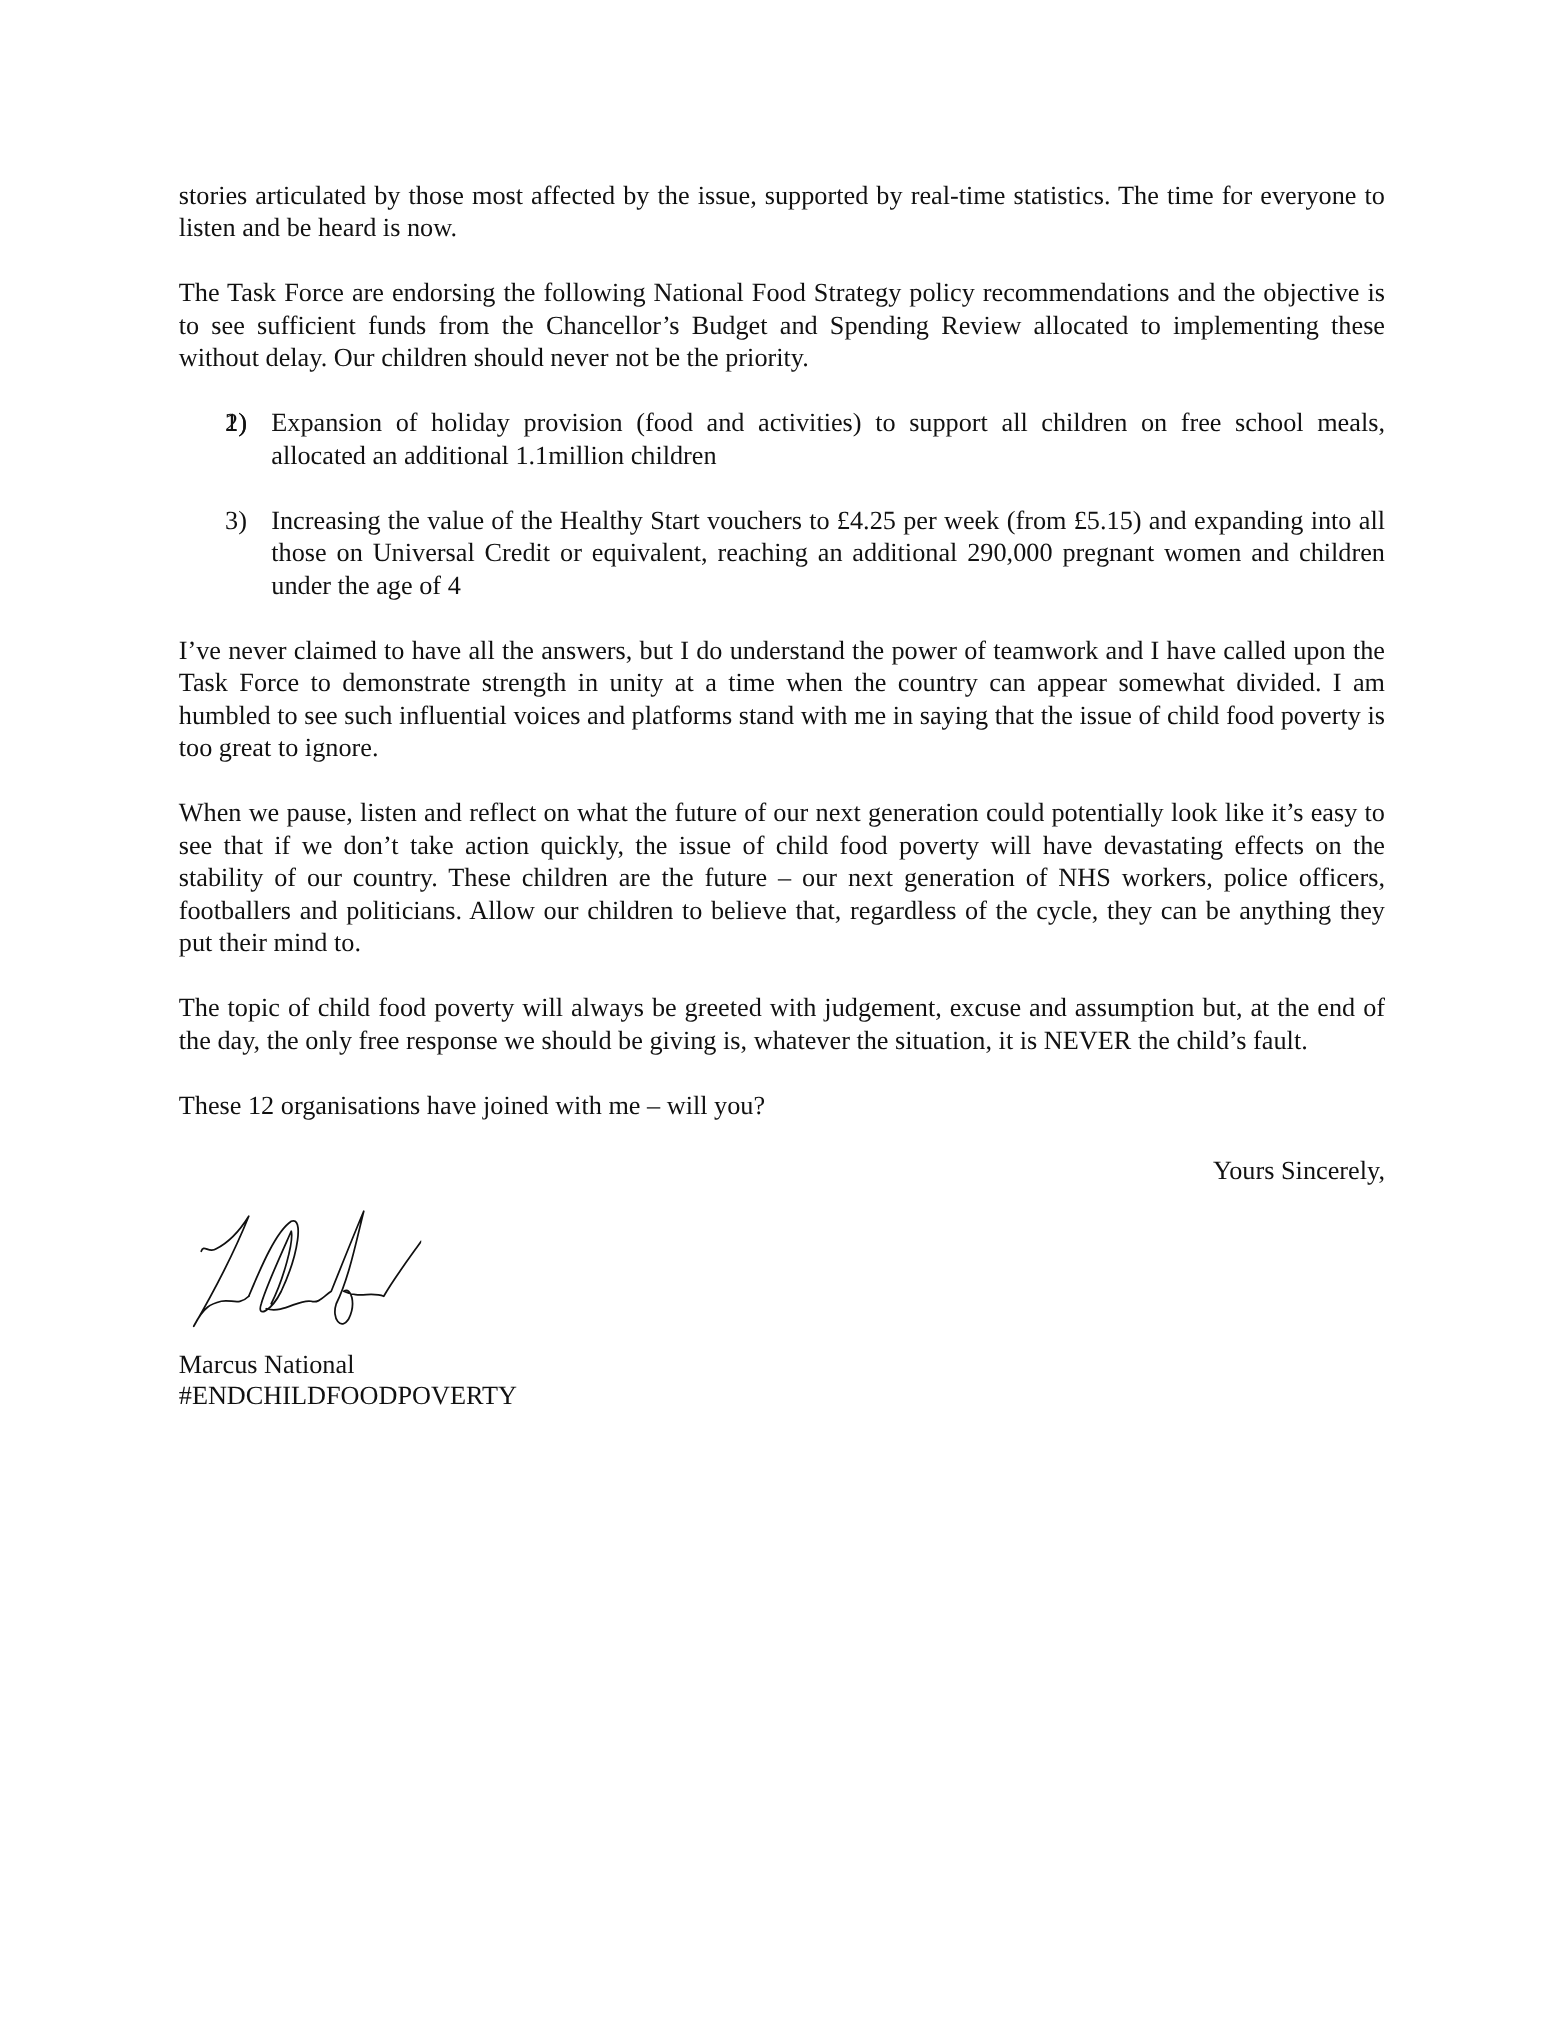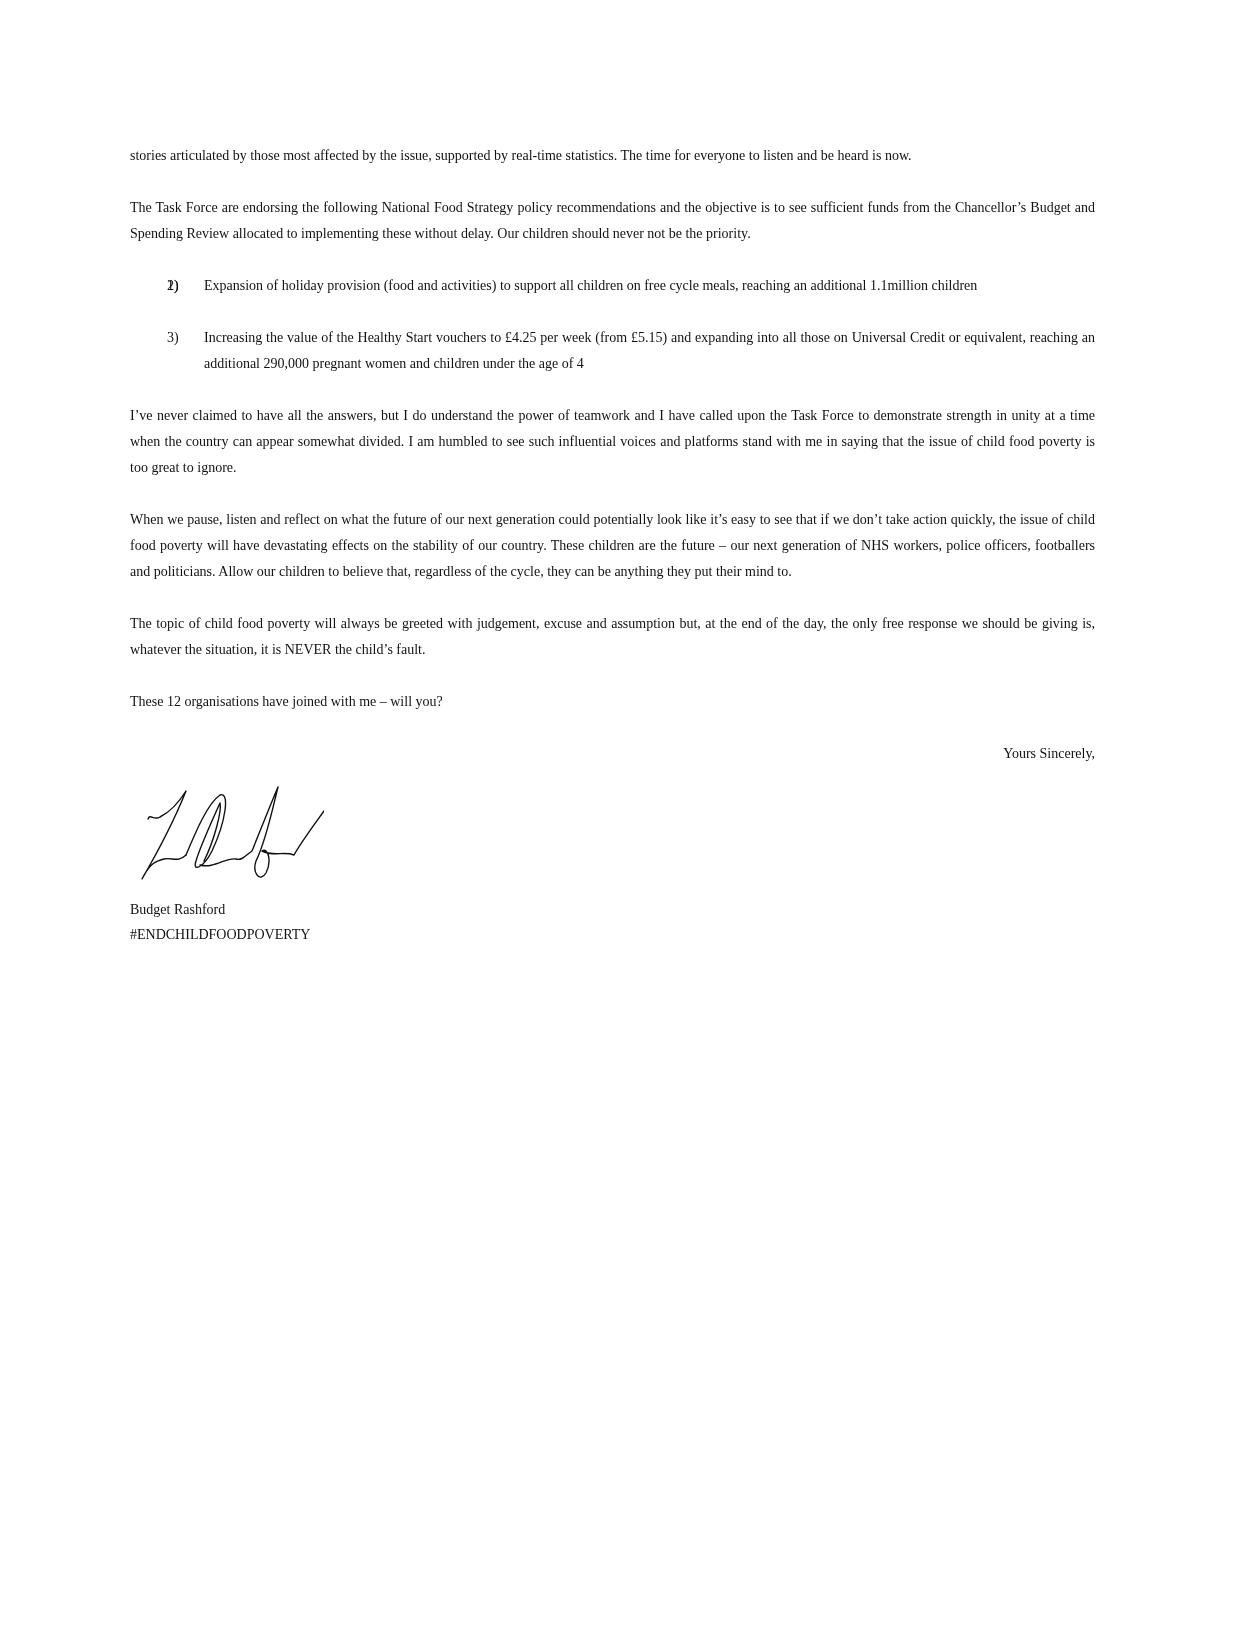--- a/index.html
+++ b/index.html
@@ -10,24 +10,24 @@
     body {
       width: 1252px;
       height: 1626px;
       position: relative;
       overflow: hidden;
       color: #111111;
       font-family: "Liberation Serif", "DejaVu Serif", serif;
     }
     .page {
       position: absolute;
-      left: 130px;
+      left: 143px;
       top: 143px;
       width: 965px;
-      font-size: 14px;
+      font-size: 21px;
       line-height: 26px;
     }
     .para {
       margin: 0 0 26px 0;
       text-align: justify;
       text-align-last: left;
     }
     .list {
       margin: 0;
       padding: 0;
@@ -70,37 +70,37 @@
 
   <p class="para">stories articulated by those most affected by the issue, supported by real-time statistics. The time for everyone to listen and be heard is now.</p>
   <p class="para">The Task Force are endorsing the following National Food Strategy policy recommendations and the objective is to see sufficient funds from the Chancellor’s Budget and Spending Review allocated to implementing these without delay. Our children should never not be the priority.</p>
 
   <ol class="list">
     <li class="list-item">
       <span class="list-marker">1)</span>
     </li>
     <li class="list-item">
       <span class="list-marker">2)</span>
-      <span>Expansion of holiday provision (food and activities) to support all children on free cycle meals, reaching an additional 1.1million children</span>
+      <span>Expansion of holiday provision (food and activities) to support all children on free school meals, allocated an additional 1.1million children</span>
     </li>
     <li class="list-item">
       <span class="list-marker">3)</span>
       <span>Increasing the value of the Healthy Start vouchers to £4.25 per week (from £5.15) and expanding into all those on Universal Credit or equivalent, reaching an additional 290,000 pregnant women and children under the age of 4</span>
     </li>
   </ol>
 
   <p class="para">I’ve never claimed to have all the answers, but I do understand the power of teamwork and I have called upon the Task Force to demonstrate strength in unity at a time when the country can appear somewhat divided. I am humbled to see such influential voices and platforms stand with me in saying that the issue of child food poverty is too great to ignore.</p>
   <p class="para">When we pause, listen and reflect on what the future of our next generation could potentially look like it’s easy to see that if we don’t take action quickly, the issue of child food poverty will have devastating effects on the stability of our country. These children are the future – our next generation of NHS workers, police officers, footballers and politicians. Allow our children to believe that, regardless of the cycle, they can be anything they put their mind to.</p>
   <p class="para">The topic of child food poverty will always be greeted with judgement, excuse and assumption but, at the end of the day, the only free response we should be giving is, whatever the situation, it is NEVER the child’s fault.</p>
   <p class="para">These 12 organisations have joined with me – will you?</p>
 
   <p class="closing">Yours Sincerely,</p>
 
   <svg class="signature" viewBox="0 0 190 110" fill="none" stroke="#111" stroke-width="1.4" stroke-linecap="round" stroke-linejoin="round">
     <path d="M14 38 C16 32, 20 40, 26 36 C34 32, 42 26, 52 10 C44 30, 30 60, 8 98 C16 82, 22 80, 30 78 C38 76, 44 82, 52 74"></path>
     <path d="M52 74 C62 50, 74 22, 86 14 C96 10, 92 40, 78 70 C70 86, 58 92, 62 80 C66 66, 78 40, 86 22 C88 30, 80 60, 70 80"></path>
     <path d="M66 84 C80 88, 92 76, 102 78 C108 80, 112 74, 118 70 C126 50, 138 20, 144 6 C138 30, 132 60, 122 80 C118 92, 126 102, 132 92 C138 80, 134 66, 128 70 C140 76, 150 70, 160 74 C168 60, 180 44, 190 30"></path>
   </svg>
 
-  <p class="signer-name">Budget Rashford</p>
+  <p class="signer-name">Marcus National</p>
   <p class="signer-tag">#ENDCHILDFOODPOVERTY</p>
 
 </div>
 
 </body></html>

